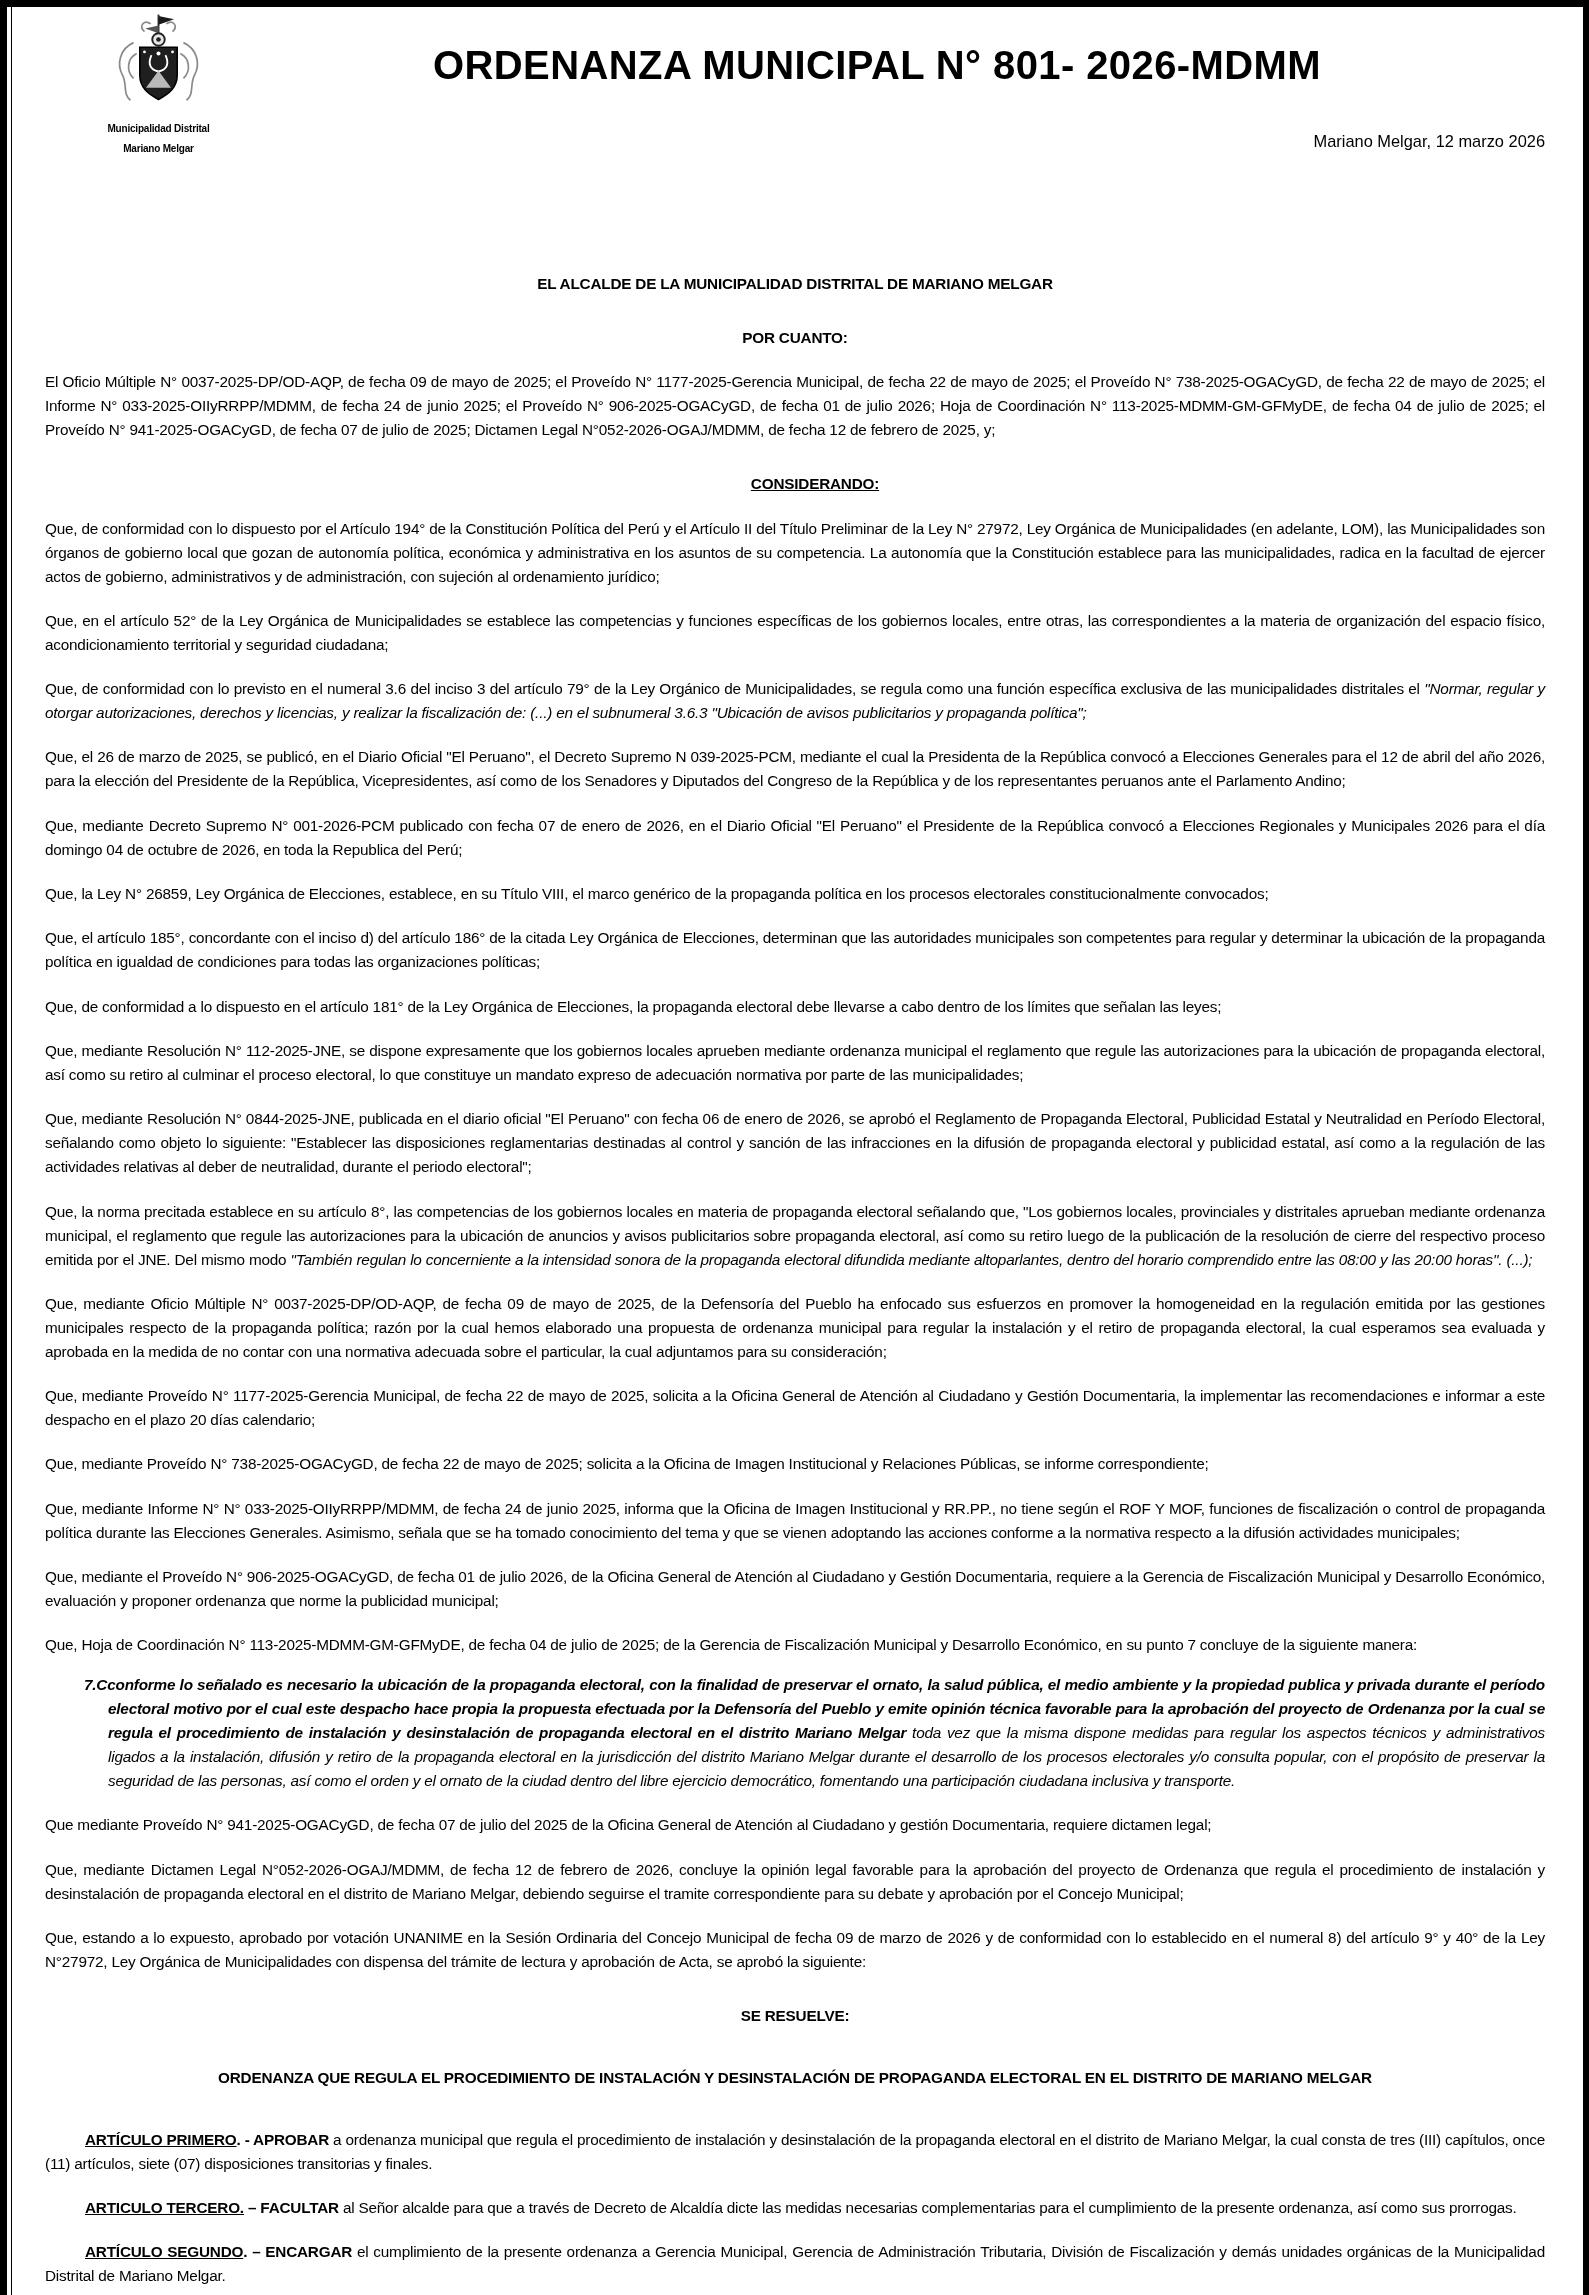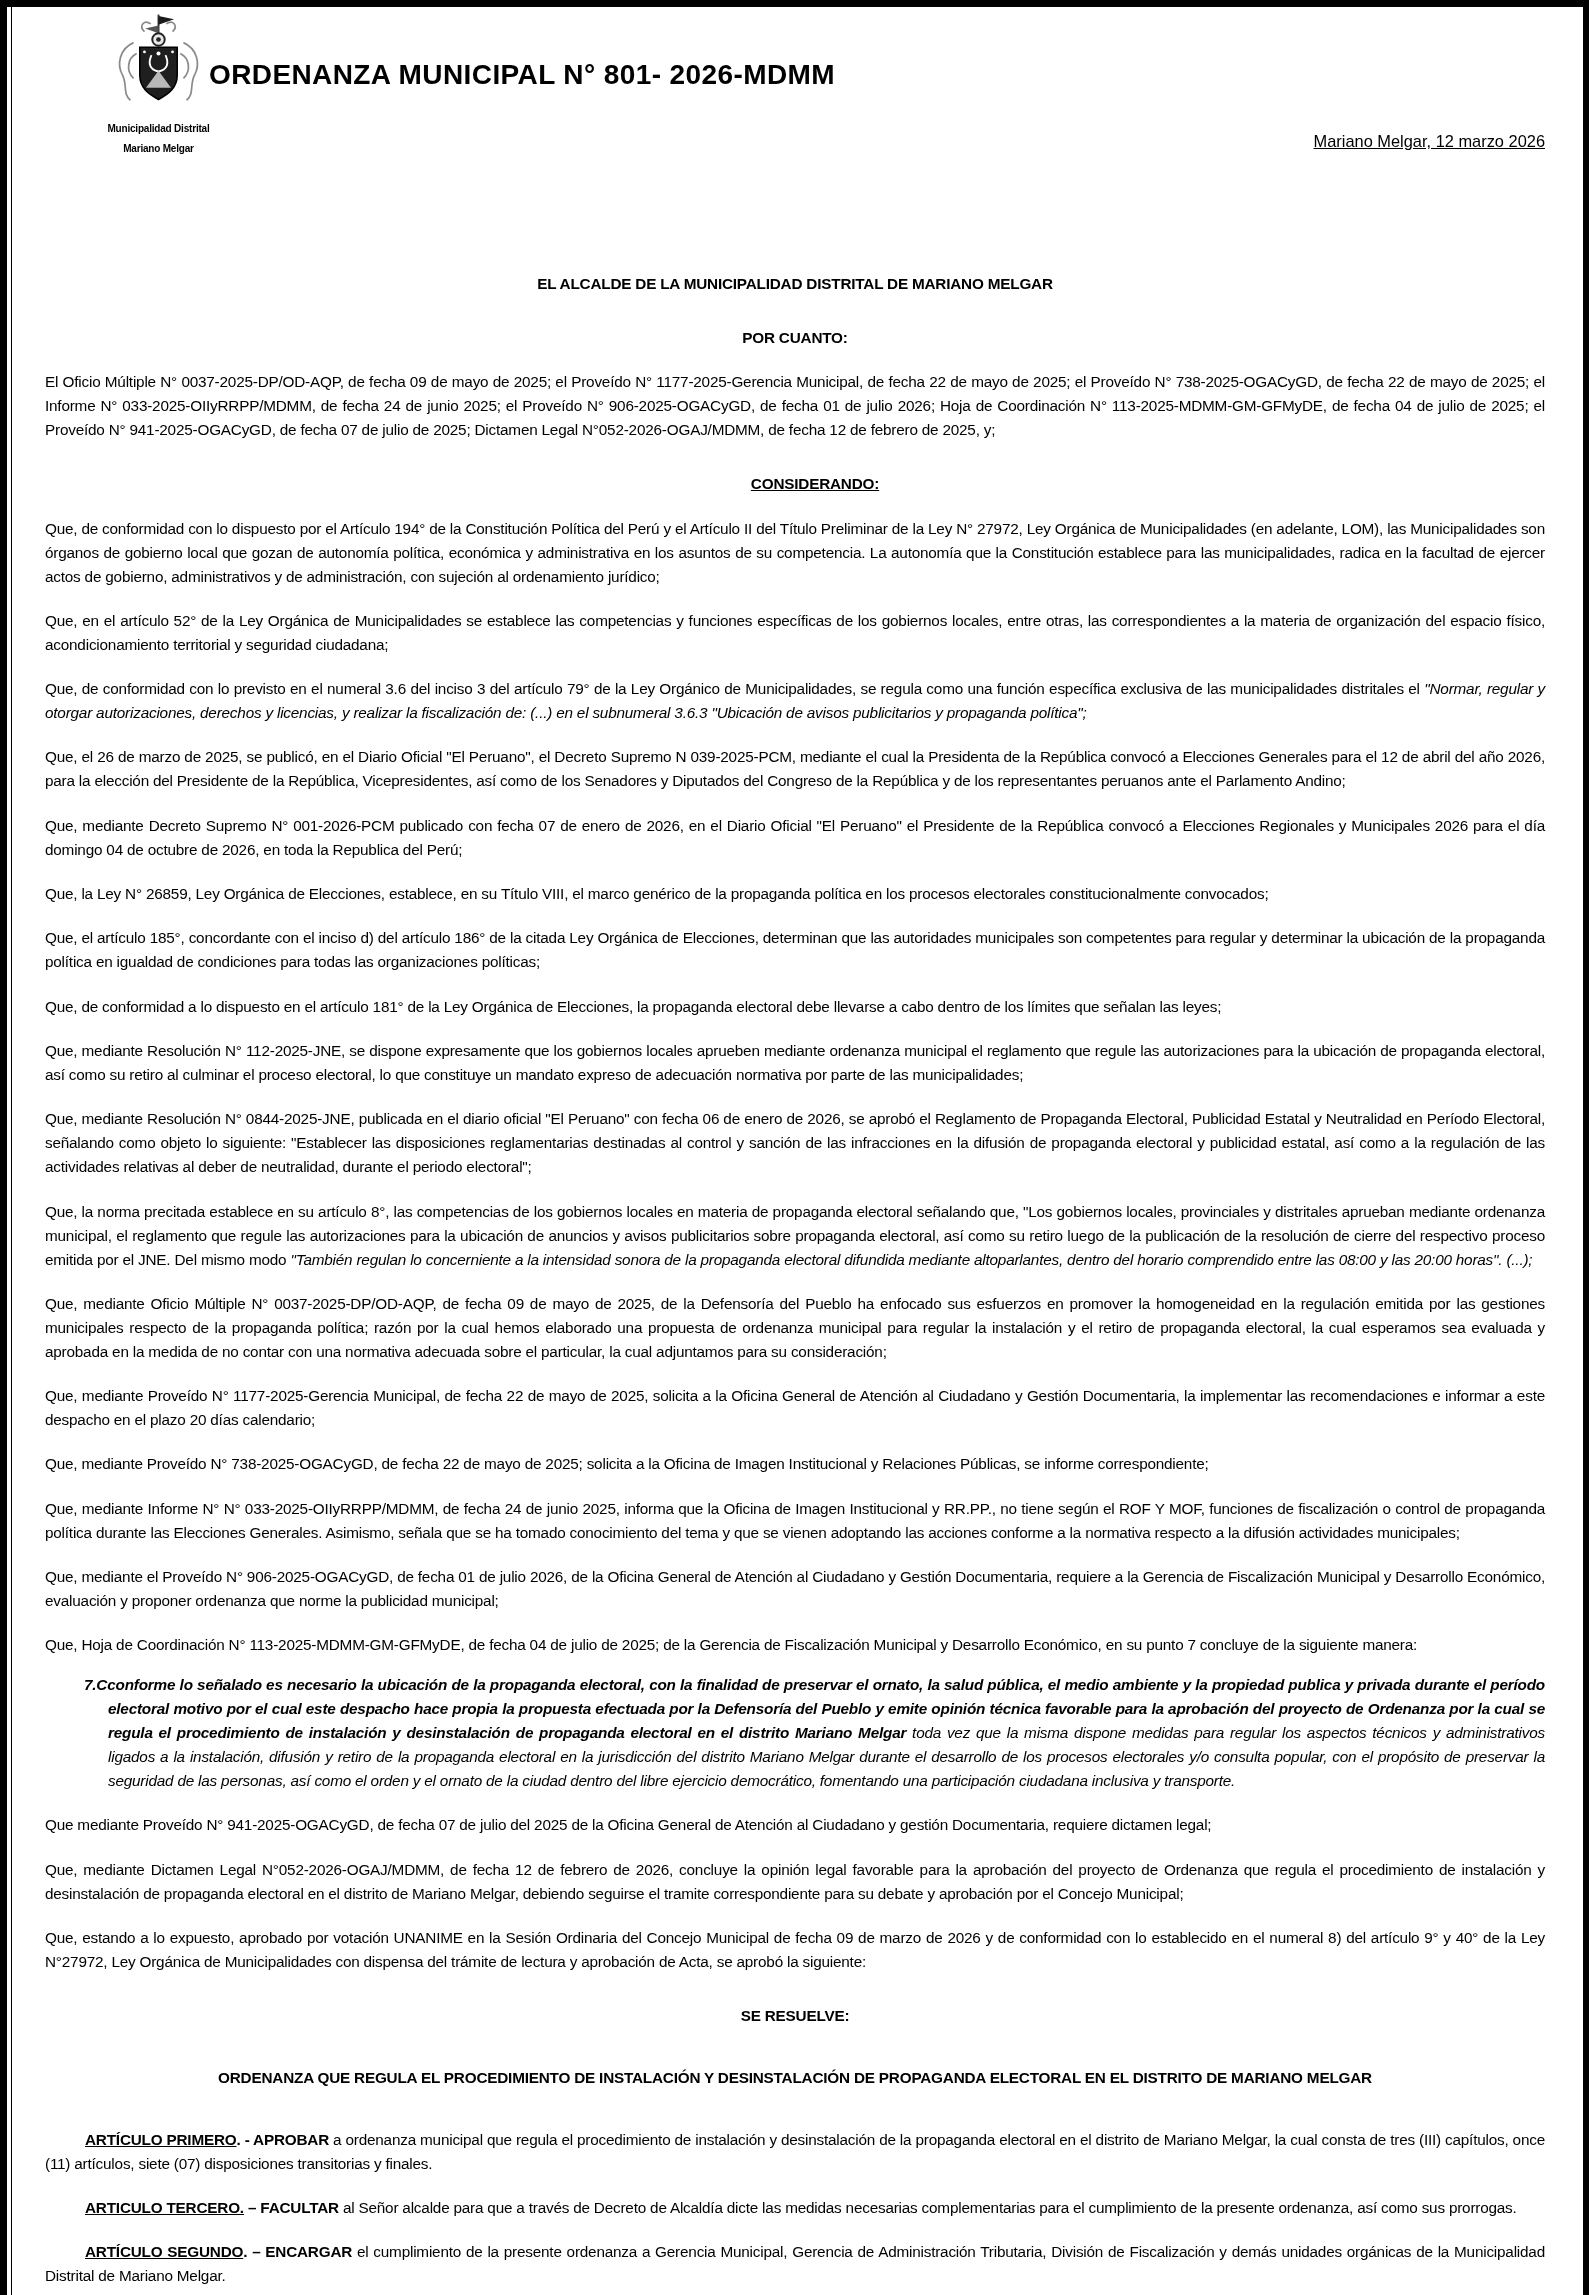--- a/index.html
+++ b/index.html
@@ -18,27 +18,28 @@
     content:"";position:absolute;left:3.9px;top:0;bottom:0;width:1.6px;background:#000;
   }
   .inner{padding:0 38px 15.6px 38px;}
   
   .header{position:relative;height:235px;}
   .logo-block{position:absolute;left:23.5px;top:6.3px;width:180px;text-align:center;}
   .logo-block svg{display:block;margin:0 auto;}
   .logo-caption{font-weight:bold;font-size:10px;line-height:19.6px;letter-spacing:-0.2px;}
   .doc-title{
     margin-left:164px;
-    padding-top:52px;
-    font-size:28px;
+    padding-top:36px;
+    text-align:center;
+    font-size:40px;
     font-weight:bold;
     letter-spacing:0.4px;
     white-space:nowrap;
   }
-  .date-line{position:absolute;right:0;top:125px;font-size:16.4px;text-decoration:underline;}
+  .date-line{position:absolute;right:0;top:125px;font-size:16.4px;}
   
   .para{
     margin:0 0 20.3px 0;
     font-size:15.3px;
     line-height:24px;
     text-align:justify;
     letter-spacing:-0.2px;
   }
   .para.heading{margin-top:30px;margin-bottom:20.3px;text-align:center;}
   .para.center{text-align:center;margin:38px 0;}

